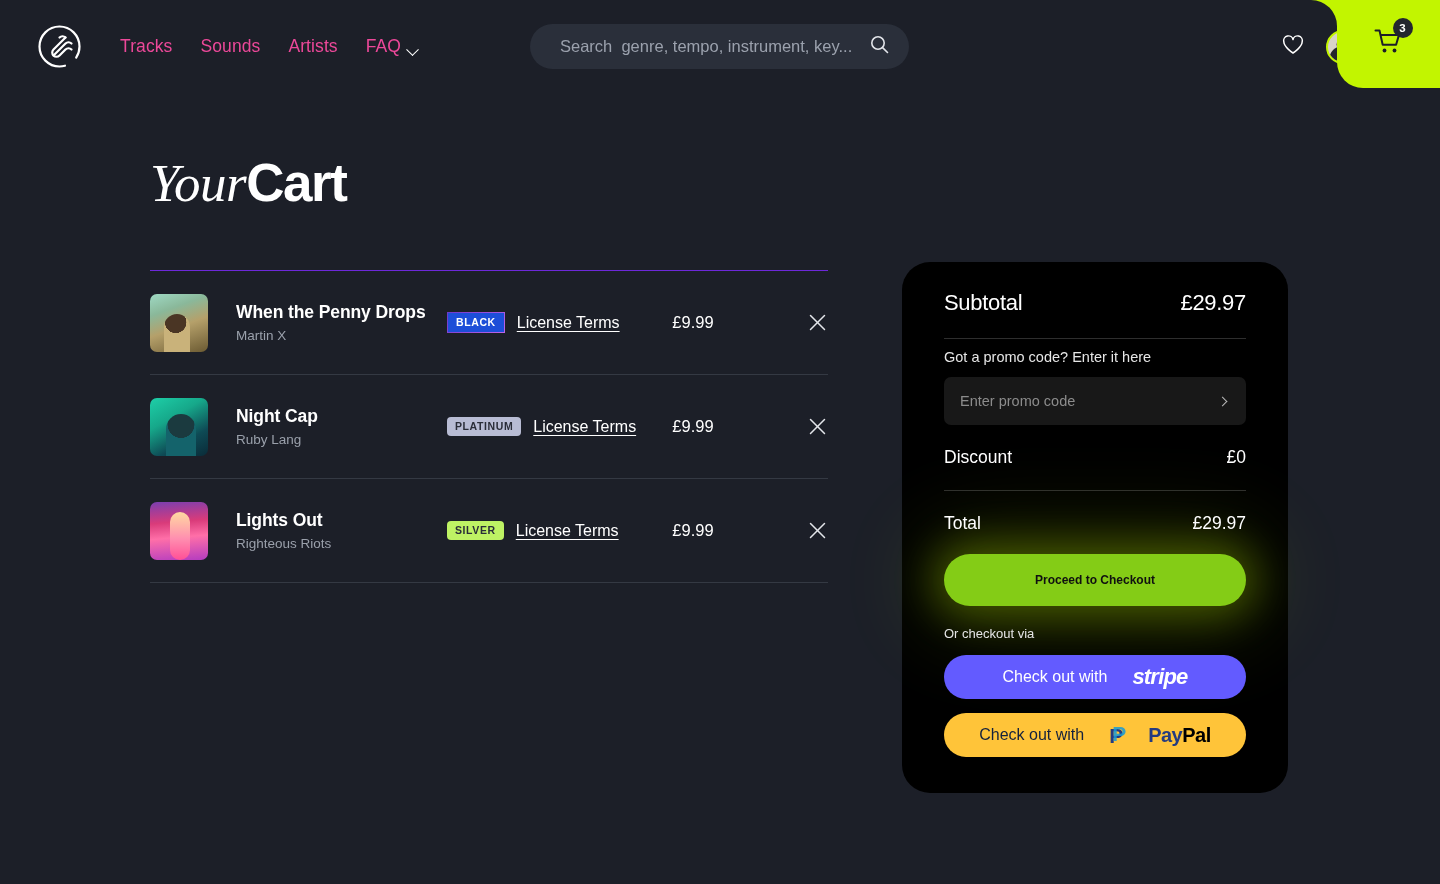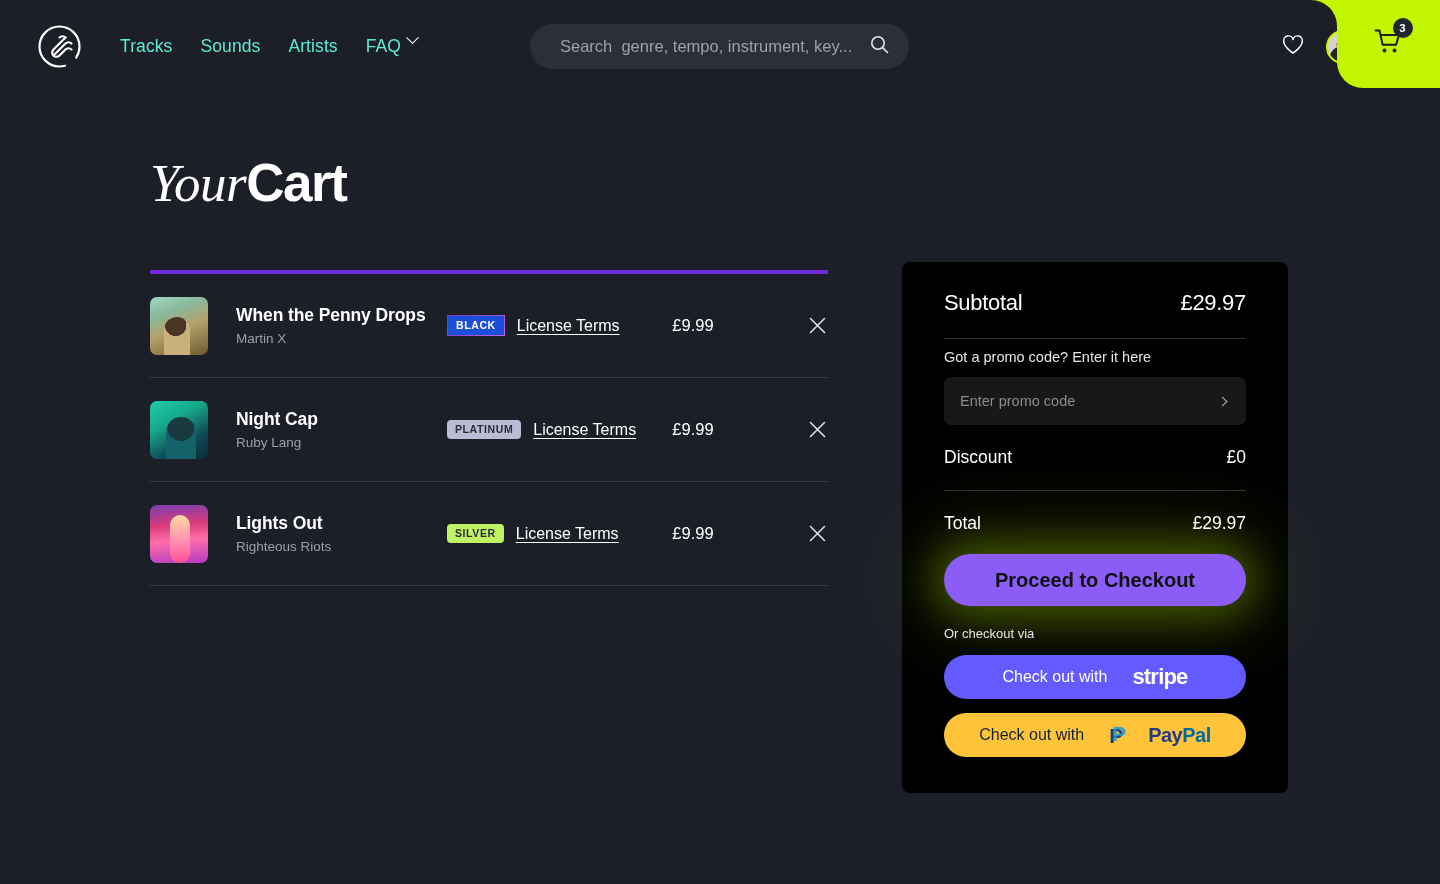--- a/index.html
+++ b/index.html
@@ -31,25 +31,25 @@
   }
 
   .nav {
     display: flex;
     align-items: center;
     gap: 28px;
     margin-left: 38px;
   }
   .nav-item {
     font-size: 17.5px;
-    color: #5eead4;
+    color: #ec4899;
     letter-spacing: 0.1px;
     cursor: pointer;
     display: flex;
-    align-items: flex-start;
+    align-items: flex-end;
     gap: 7px;
     white-space: nowrap;
   }
   .chev-sm {
     display: inline-block;
     width: 9px;
     height: 9px;
     border-right: 1.6px solid #ffffff;
     border-bottom: 1.6px solid #ffffff;
     transform: rotate(45deg) translate(-2px,-2px);
@@ -189,21 +189,21 @@
     font-style: italic;
     font-weight: normal;
     letter-spacing: -0.5px;
   }
   .title-bold {
     font-family: "Liberation Sans", sans-serif;
     font-weight: bold;
     letter-spacing: -1.5px;
   }
 
-  .cart-list { border-top: 4px solid #6d28d9; }
+  .cart-list { border-top: 1px solid #6d28d9; }
 
   .cart-row {
     display: flex;
     align-items: center;
     height: 104px;
     border-bottom: 1px solid #343943;
   }
 
   .art {
     width: 58px;
@@ -278,21 +278,21 @@
     margin-left: 52px;
   }
 
   
   .summary {
     position: absolute;
     left: 902px;
     top: 169px;
     width: 386px;
     background: #000000;
-    border-radius: 8px;
+    border-radius: 28px;
     padding: 28px 42px 36px;
   }
 
   .sum-row {
     display: flex;
     justify-content: space-between;
     align-items: baseline;
   }
   .sum-label { font-size: 22px; letter-spacing: -0.3px; }
   .sum-value { font-size: 22px; letter-spacing: -0.3px; }
@@ -355,27 +355,27 @@
   .agree-link {
     color: #ffffff;
     text-decoration: underline;
     text-underline-offset: 2px;
     cursor: pointer;
   }
 
   .checkout-btn {
     margin-top: 20px;
     height: 52px;
-    background: #8b5cf6;
+    background: #84cc16;
     border-radius: 26px;
     display: flex;
     align-items: center;
     justify-content: center;
     color: #101010;
-    font-size: 20px;
+    font-size: 12px;
     font-weight: bold;
     cursor: pointer;
     border: none;
     width: 100%;
     font-family: "Liberation Sans", sans-serif;
     box-shadow: 0 0 42px 10px rgba(194,245,0,0.30),
                 0 0 90px 24px rgba(194,245,0,0.14);
   }
 
   .or-text {
@@ -397,33 +397,34 @@
     cursor: pointer;
     border: none;
     width: 100%;
     font-family: "Liberation Sans", sans-serif;
   }
   .stripe-btn { background: #635bff; color: #ffffff; }
   .stripe-word {
     font-weight: bold;
     font-size: 22px;
     letter-spacing: -0.8px;
+    font-style: italic;
   }
   .paypal-btn { background: #ffc439; color: #14213d; }
   .pp-mark {
     font-weight: bold; font-size: 21px;
     color: #253b80;
     position: relative;
     display: inline-block;
     line-height: 1;
   }
   .pp-mark span { color: #179bd7; position: absolute; left: 3px; top: -2px; opacity: 0.85; }
   .pp-word { font-weight: bold; font-size: 20px; letter-spacing: -0.5px; }
   .pp-word .pp-a { color: #253b80; }
-  .pp-word .pp-b { color: #0369a1; }
+  .pp-word .pp-b { color: #000000; }
 </style>
 </head>
 <body>
 
 <div class="header">
 
   <div class="logo">
     <svg width="45" height="45" viewBox="0 0 45 45" fill="none">
       <path d="M22.5 2.5a20 20 0 1 0 0 40 20 20 0 0 0 0-40" stroke="#fff" stroke-width="2.2" stroke-linecap="round" fill="none" stroke-dasharray="112 14" stroke-dashoffset="44"></path>
       <path d="M28.5 13.5 16.5 25.5a4.2 4.2 0 0 0 0 6 4.2 4.2 0 0 0 6 0l6-6a4.2 4.2 0 0 1 6 0" stroke="#fff" stroke-width="2.2" stroke-linecap="round" fill="none"></path>

